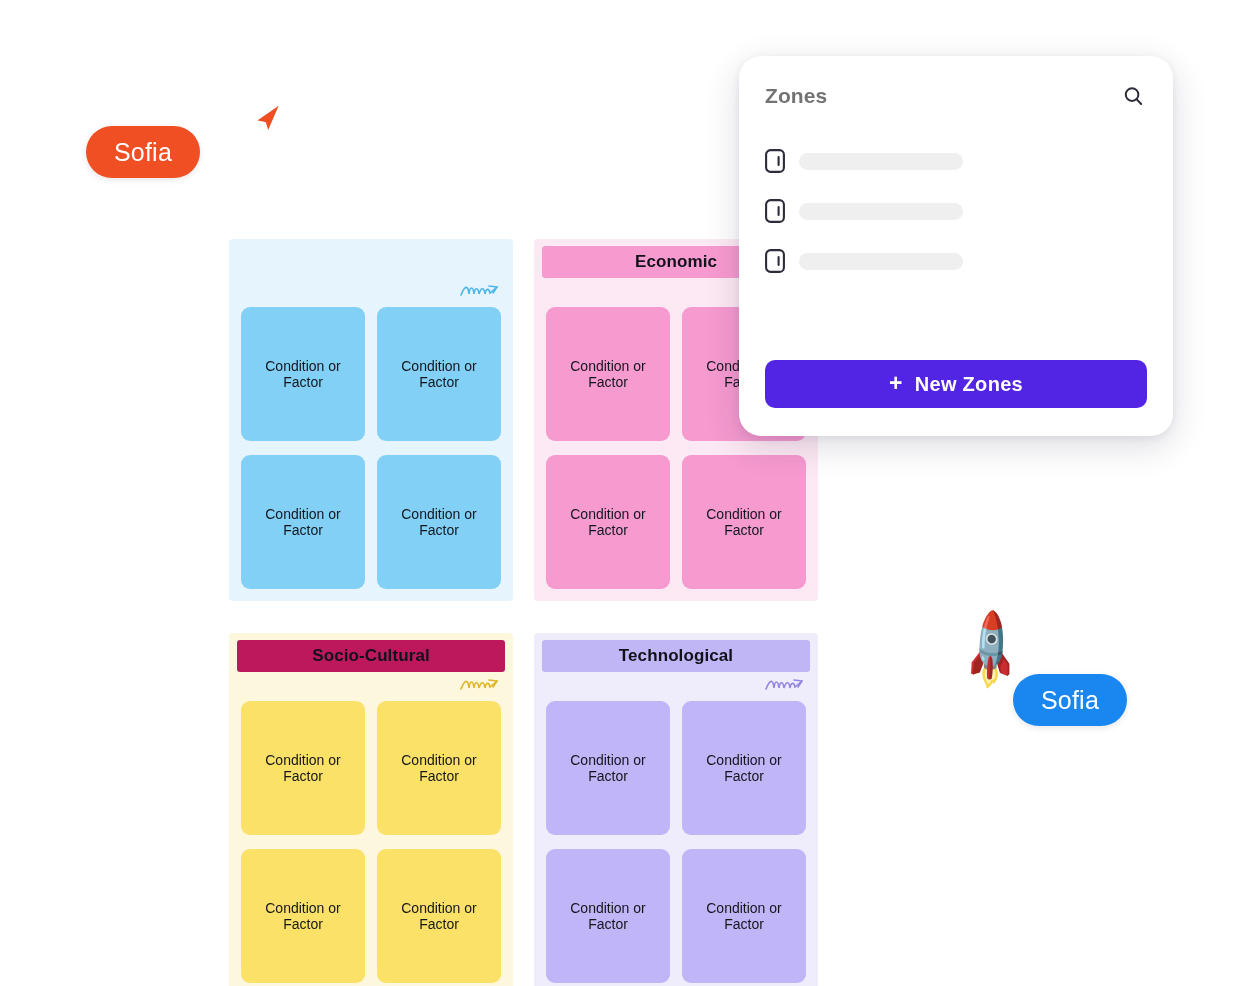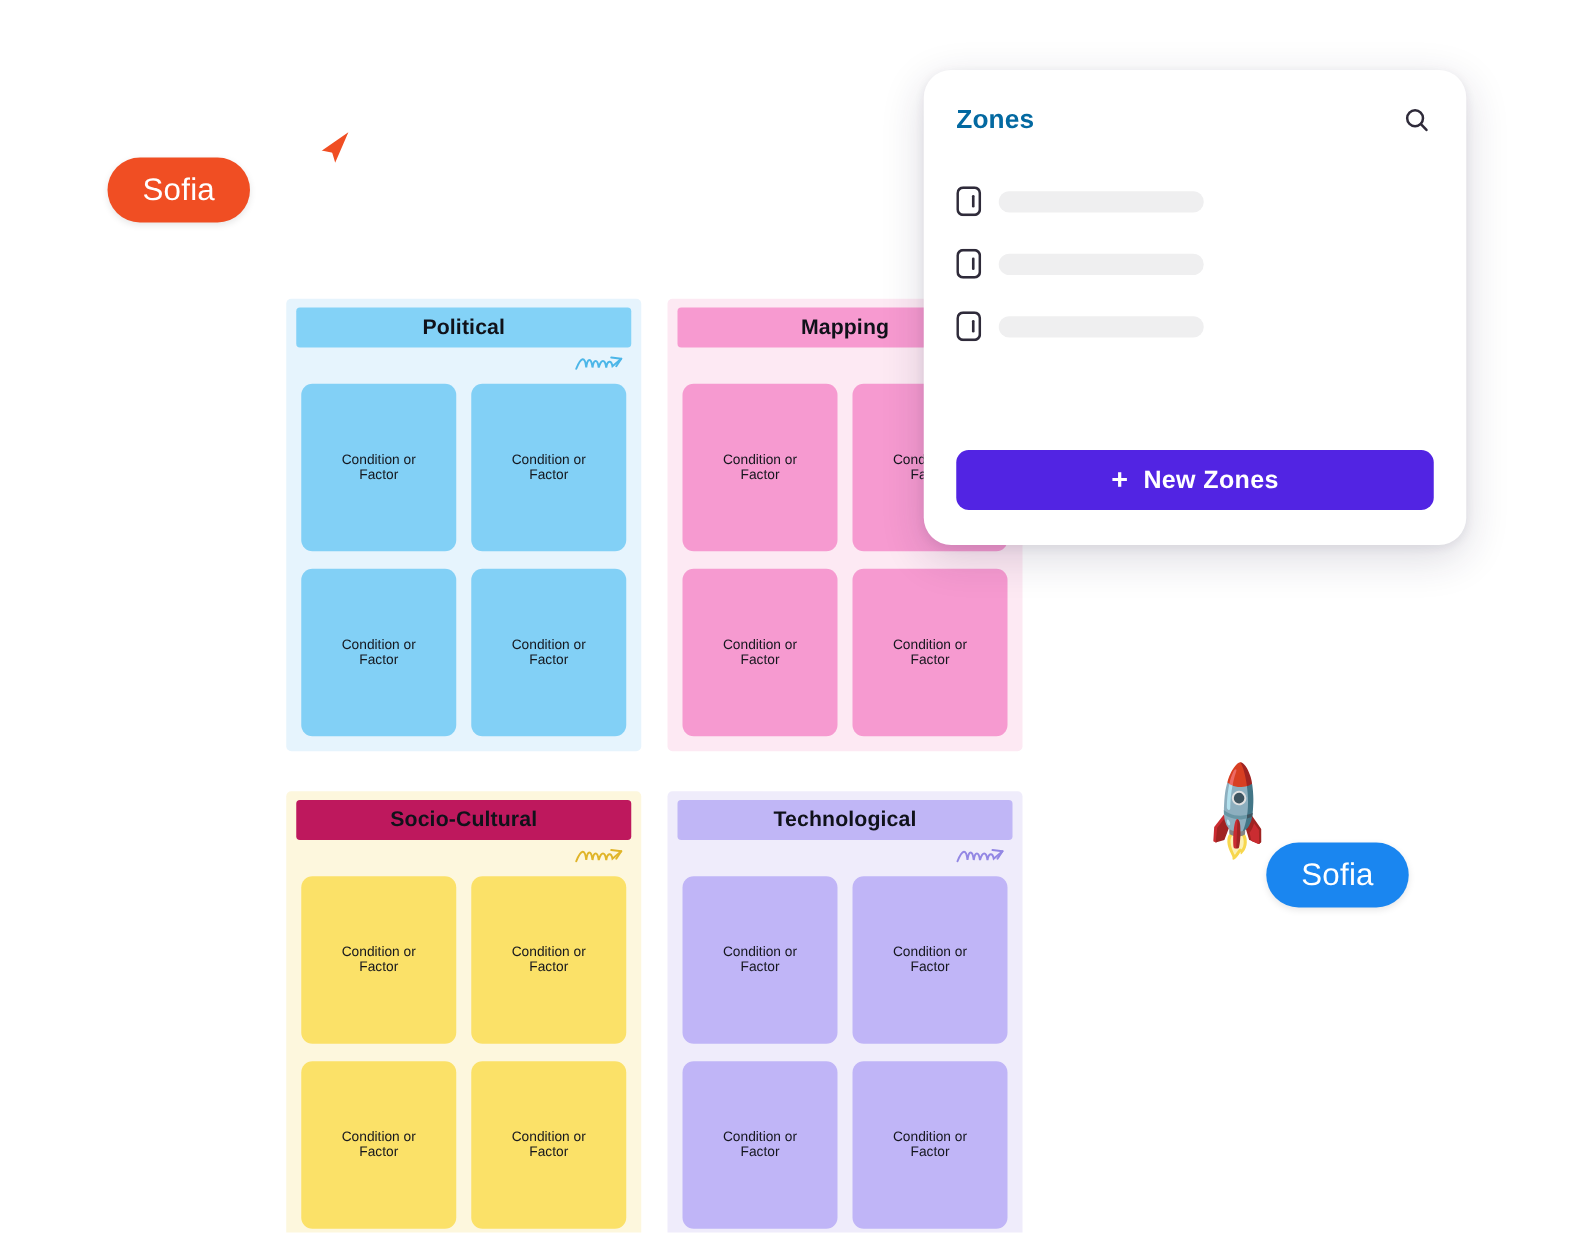--- a/index.html
+++ b/index.html
@@ -66,21 +66,21 @@
     grid-template-columns: 1fr 1fr;
     grid-template-rows: 1fr 1fr;
     gap: 14px 12px;
   }
   .factor-card {
     border-radius: 9px;
     display: flex;
     align-items: center;
     justify-content: center;
     text-align: center;
-    font-size: 11px;
+    font-size: 14px;
     color: #14161d;
     padding: 20px;
     box-sizing: border-box;
   }
 
   
   .q-political  { background: #e6f4fd; }
   .q-political  .quadrant-header { background: #83d2f7; }
   .q-political  .factor-card     { background: #82d0f6; }
 
@@ -146,21 +146,21 @@
     right: 24px;
     top: 22px;
     height: 36px;
     display: flex;
     align-items: center;
     justify-content: space-between;
   }
   .panel-title {
     font-size: 21px;
     font-weight: bold;
-    color: #0369a1;
+    color: #737373;
     letter-spacing: 0.1px;
   }
   .search-btn {
     width: 32px;
     height: 32px;
     display: flex;
     align-items: center;
     justify-content: center;
     border: none;
     background: transparent;
@@ -275,38 +275,35 @@
     position: relative;
     top: -1px;
   }
 </style>
 </head>
 <body>
 
 <div id="board">
 
   <div class="quadrant q-political" style="left:229px; top:239px; width:284px; height:362px;">
-    <div class="quadrant-header">
-      <span class="quadrant-title">Political</span>
-    </div>
     <svg class="scribble" viewBox="0 0 40 20">
       <path d="M2 14 C6 4, 9 4, 10 13 C11 5, 14 5, 15 13 C16 6, 19 6, 20 13 C22 6, 25 6, 26 13 C27 7, 30 7, 31 12 L38 6" fill="none" stroke="#4cb6e8" stroke-width="1.6" stroke-linecap="round"></path>
       <path d="M30 5 L38 6 L34 12" fill="none" stroke="#4cb6e8" stroke-width="1.6" stroke-linecap="round" stroke-linejoin="round"></path>
     </svg>
     <div class="cards-grid">
       <div class="factor-card">Condition or Factor</div>
       <div class="factor-card">Condition or Factor</div>
       <div class="factor-card">Condition or Factor</div>
       <div class="factor-card">Condition or Factor</div>
     </div>
   </div>
 
   <div class="quadrant q-economic" style="left:534px; top:239px; width:284px; height:362px;">
     <div class="quadrant-header">
-      <span class="quadrant-title">Mapping</span>
+      <span class="quadrant-title">Economic</span>
     </div>
     <svg class="scribble" viewBox="0 0 40 20">
       <path d="M2 14 C6 4, 9 4, 10 13 C11 5, 14 5, 15 13 C16 6, 19 6, 20 13 C22 6, 25 6, 26 13 C27 7, 30 7, 31 12 L38 6" fill="none" stroke="#ef7cbd" stroke-width="1.6" stroke-linecap="round"></path>
       <path d="M30 5 L38 6 L34 12" fill="none" stroke="#ef7cbd" stroke-width="1.6" stroke-linecap="round" stroke-linejoin="round"></path>
     </svg>
     <div class="cards-grid">
       <div class="factor-card">Condition or Factor</div>
       <div class="factor-card">Condition or Factor</div>
       <div class="factor-card">Condition or Factor</div>
       <div class="factor-card">Condition or Factor</div>

